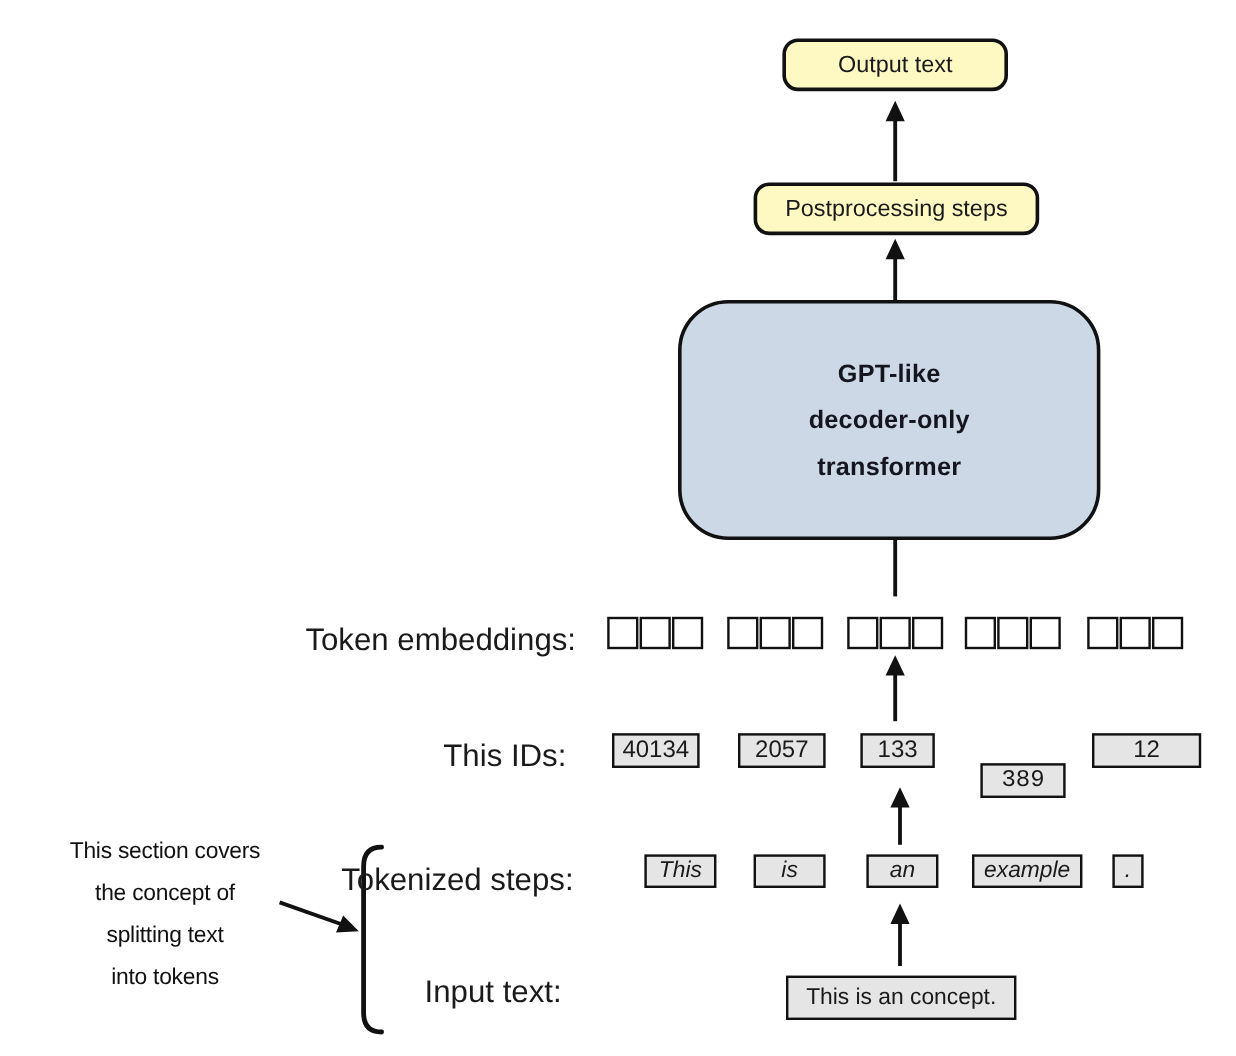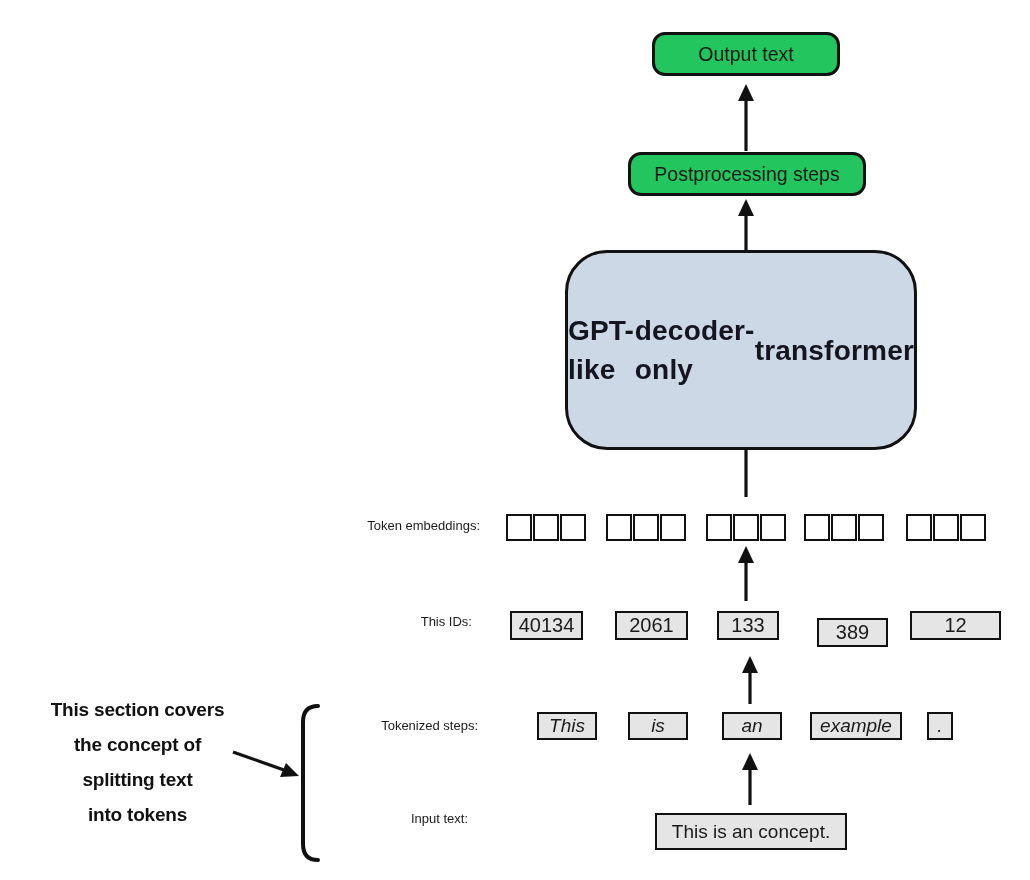--- a/index.html
+++ b/index.html
@@ -2,48 +2,48 @@
 <html><head>
 <meta charset="utf-8">
 <style>
   html,body{margin:0;padding:0;background:#ffffff;}
   .canvas{
     position:relative;width:1030px;height:880px;background:#ffffff;overflow:hidden;
     font-family:"Liberation Sans",sans-serif;color:#1a1a1a;
   }
   .abs{position:absolute;box-sizing:border-box;}
   .rbox{
-    border:3px solid #111111;border-radius:13px;background:#22c55e;
+    border:3px solid #111111;border-radius:13px;background:#fef9c3;
     display:flex;align-items:center;justify-content:center;
     font-size:19.5px;white-space:nowrap;
   }
   .transformer{
     border:3px solid #111111;border-radius:42px;background:#cdd8e6;
-    display:flex;flex-direction:row;align-items:center;justify-content:center;
-    font-weight:bold;font-size:28px;line-height:39px;color:#15151f;
+    display:flex;flex-direction:column;align-items:center;justify-content:center;
+    font-weight:bold;font-size:21px;line-height:39px;color:#15151f;
     letter-spacing:0.2px;
   }
   .rowlabel{
-    text-align:right;font-size:13px;white-space:nowrap;
+    text-align:right;font-size:26px;white-space:nowrap;
   }
   .embed-group{display:flex;gap:1px;}
   .embed-cell{
     width:26px;height:27px;box-sizing:border-box;
     border:2.5px solid #111111;background:#ffffff;
   }
   .idbox,.tokbox,.inputbox{
     border:2.5px solid #111111;background:#e5e5e5;
     display:flex;align-items:center;justify-content:center;white-space:nowrap;
   }
   .idbox{font-size:20px;}
   .tokbox{font-size:19px;font-style:italic;}
   .inputbox{font-size:19px;}
   .annotation{
     text-align:center;font-family:"Liberation Sans",sans-serif;
-    font-weight:bold;font-size:19px;line-height:35px;color:#111111;
+    font-weight:normal;font-size:19px;line-height:35px;color:#111111;
     letter-spacing:-0.2px;
   }
   svg.overlay{position:absolute;left:0;top:0;pointer-events:none;}
   svg .stroke{stroke:#111111;stroke-width:3.2;fill:none;}
   svg .fillhead{fill:#111111;stroke:none;}
   svg .bracket{stroke:#111111;stroke-width:4;fill:none;stroke-linecap:round;}
 </style>
 </head>
 <body>
 
@@ -127,23 +127,23 @@
   </div>
   <div class="abs embed-group" style="left:906px;top:514px;">
     <div class="embed-cell"></div>
     <div class="embed-cell"></div>
     <div class="embed-cell"></div>
   </div>
 
   <div class="abs rowlabel" style="left:0;top:614px;width:472px;">This IDs:</div>
 
   <div class="abs idbox" style="left:510px;top:611px;width:73px;height:29px;">40134</div>
-  <div class="abs idbox" style="left:615px;top:611px;width:73px;height:29px;">2061</div>
+  <div class="abs idbox" style="left:615px;top:611px;width:73px;height:29px;">2057</div>
   <div class="abs idbox" style="left:717px;top:611px;width:62px;height:29px;">133</div>
-  <div class="abs idbox" style="left:817px;top:618px;width:71px;height:29px;">389</div>
+  <div class="abs idbox" style="left:817px;top:636px;width:71px;height:29px;font-family:Liberation Mono, monospace;">389</div>
   <div class="abs idbox" style="left:910px;top:611px;width:91px;height:29px;">12</div>
 
   <div class="abs rowlabel" style="left:0;top:718px;width:478px;">Tokenized steps:</div>
 
   <div class="abs tokbox" style="left:537px;top:712px;width:60px;height:28px;">This</div>
   <div class="abs tokbox" style="left:628px;top:712px;width:60px;height:28px;">is</div>
   <div class="abs tokbox" style="left:722px;top:712px;width:60px;height:28px;">an</div>
   <div class="abs tokbox" style="left:810px;top:712px;width:92px;height:28px;">example</div>
   <div class="abs tokbox" style="left:927px;top:712px;width:26px;height:28px;">.</div>
 

